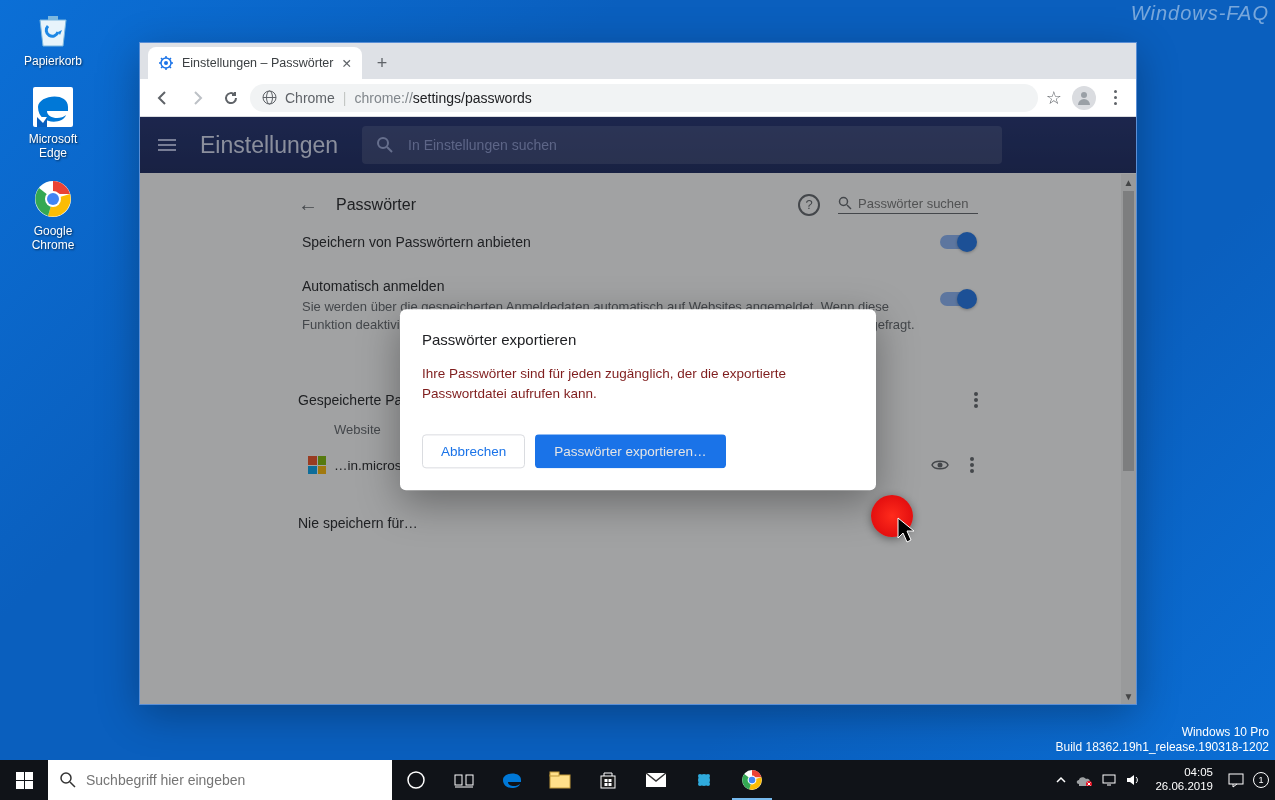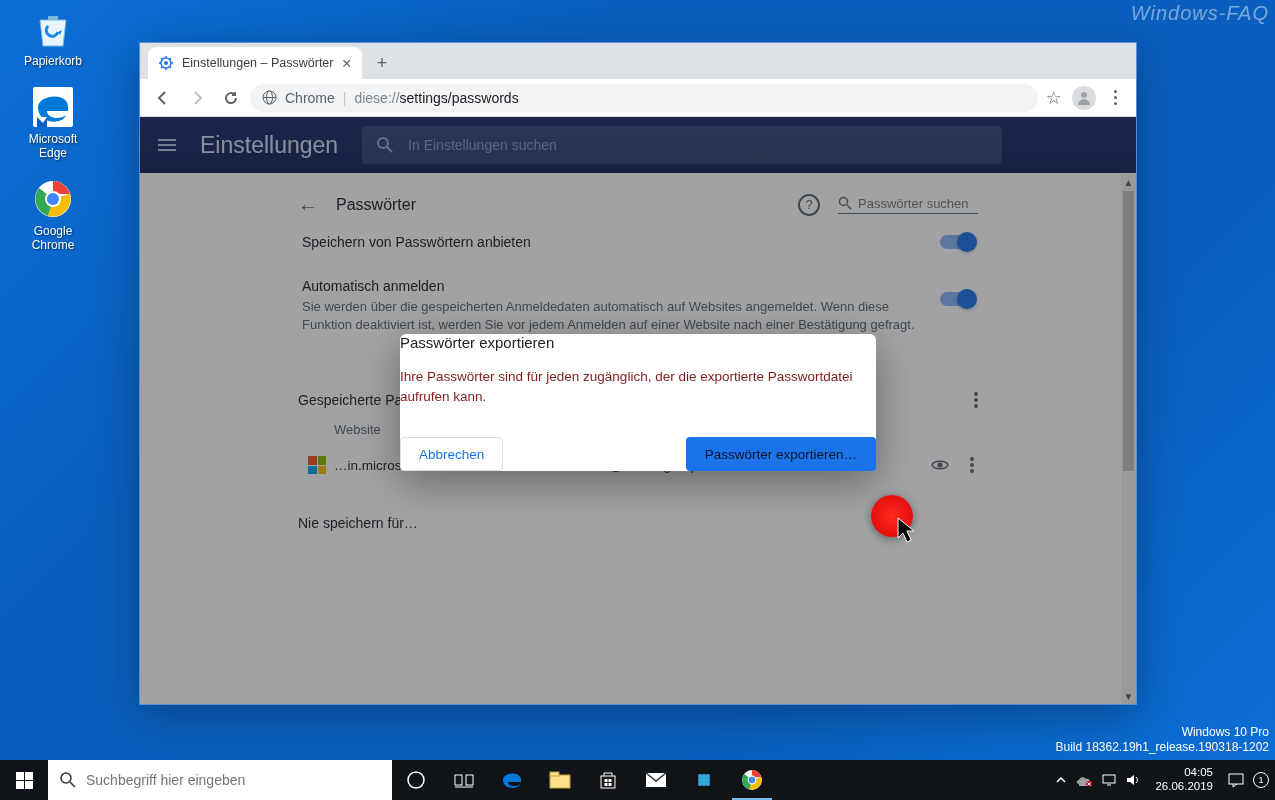--- a/index.html
+++ b/index.html
@@ -74,27 +74,27 @@
   .ms-logo { width:18px; height:18px; margin-right:8px; display:grid; grid-template-columns:1fr 1fr; grid-template-rows:1fr 1fr; gap:1px;}
   .ms-logo div:nth-child(1){background:#f25022;} .ms-logo div:nth-child(2){background:#7fba00;}
   .ms-logo div:nth-child(3){background:#00a4ef;} .ms-logo div:nth-child(4){background:#ffb900;}
   .eye-ic { color:#5f6368; cursor:pointer; margin-left:auto; margin-right:20px; font-size:18px;}
   .never-save { font-size:14px; color:#202124; margin-top:30px;}
 
   
   .dim { position:absolute; inset:0; background:rgba(32,33,36,0.42);}
 
   
-  .dialog { position:absolute; left:50%; top:50%; transform:translate(-50%,-56%); width:476px; background:#fff; border-radius:6px; box-shadow:0 12px 40px rgba(0,0,0,0.35); }
+  .dialog { position:absolute; left:50%; top:50%; transform:translate(-50%,-56%); width:476px; background:#fff; border-radius:6px; box-shadow:0 12px 40px rgba(0,0,0,0.35); padding:22px;}
   .dialog-title { font-size:15px; color:#202124; margin-bottom:16px;}
   .dialog-body { font-size:13.5px; color:#7f1d1d; line-height:1.5;}
-  .dialog-actions { display:flex; justify-content:space-between; gap:10px; margin-top:30px;}
+  .dialog-actions { display:flex; justify-content:flex-start; gap:10px; margin-top:30px;}
   .btn { height:34px; padding:0 18px; border-radius:4px; font-size:13.5px; cursor:pointer; display:flex; align-items:center; border:1px solid transparent;}
   .btn-outline { border-color:#dadce0; color:#1a73e8; background:#fff;}
-  .btn-primary { background:#1a73e8; color:#0f172a;}
+  .btn-primary { background:#1a73e8; color:#e5e5e5;}
   
   
   .hl-circle { position:absolute; left:871px; top:495px; width:42px; height:42px; border-radius:50%; background:radial-gradient(circle,#ff2b1c 0%,#e40f0f 70%); box-shadow:0 2px 8px rgba(0,0,0,0.4);}
   .cursor-arrow { position:absolute; left:896px; top:516px; width:22px; height:30px;}
 
   
   .sb-track { position:absolute; right:0; top:57px; bottom:0; width:15px; background:#f1f1f1;}
   .sb-thumb { position:absolute; right:2px; top:74px; width:11px; height:280px; background:#c1c1c1; border-radius:0;}
   .sb-arrow { position:absolute; right:0; width:15px; height:16px; display:flex; align-items:center; justify-content:center; color:#606060; font-size:10px; background:#f1f1f1;}
   .sb-arrow.top{top:57px;} .sb-arrow.bot{bottom:0;}
@@ -227,21 +227,21 @@
     <div class="omnibox">
       <span>
           <svg width="15" height="15" viewBox="0 0 15 15">
             <circle cx="7.5" cy="7.5" r="6.5" fill="none" stroke="#5f6368" stroke-width="1"></circle>
             <ellipse cx="7.5" cy="7.5" rx="3" ry="6.5" fill="none" stroke="#5f6368" stroke-width="1"></ellipse>
             <line x1="1" y1="7.5" x2="14" y2="7.5" stroke="#5f6368"></line>
           </svg>
         </span>
       <span class="chrome-origin">Chrome</span>
       <span class="sep">|</span>
-      <span><span class="path-grey">diese://</span><span>settings/passwords</span></span>
+      <span><span class="path-grey">chrome://</span><span>settings/passwords</span></span>
     </div>
     <div class="addr-right">
       <span class="star">☆</span>
       <div class="avatar">
           <svg width="16" height="16" viewBox="0 0 16 16">
             <circle cx="8" cy="5" r="3" fill="#9aa0a6"></circle>
             <path d="M2 15 a6 6 0 0 1 12 0" fill="#9aa0a6"></path>
           </svg>
         </div>
       <div class="menu-dots">

